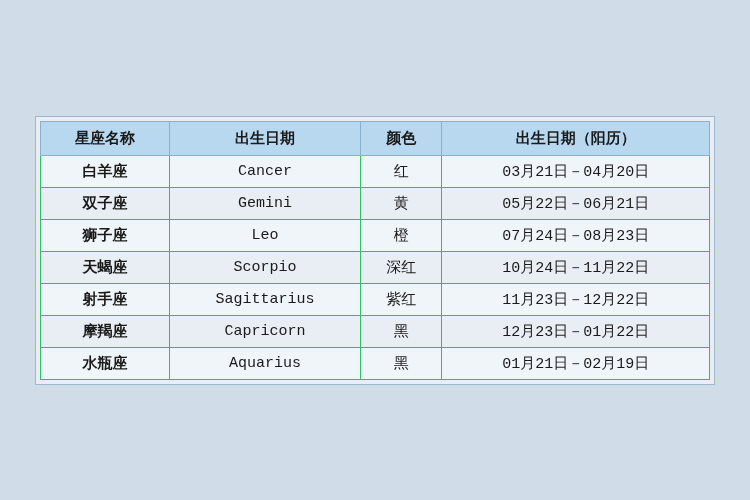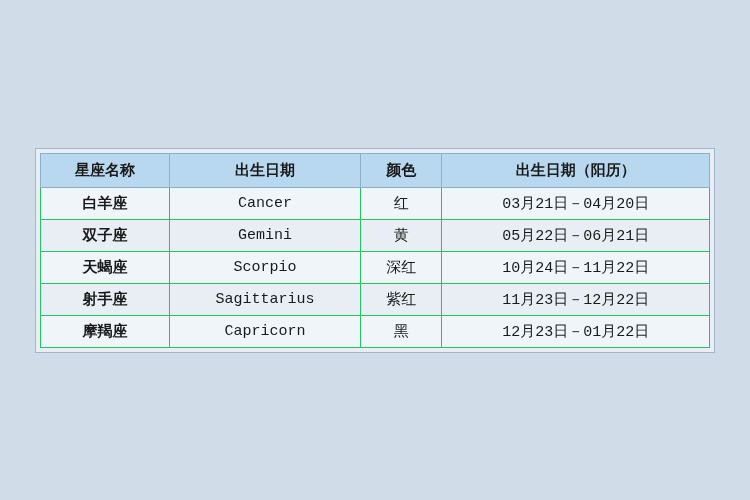--- a/index.html
+++ b/index.html
@@ -77,32 +77,44 @@
           <td>红</td>
           <td>03月21日－04月20日</td>
         </tr>
         <tr>
           <td>双子座</td>
           <td>Gemini</td>
           <td>黄</td>
           <td>05月22日－06月21日</td>
         </tr>
         <tr>
+          <td>狮子座</td>
+          <td>Leo</td>
+          <td>橙</td>
+          <td>07月24日－08月23日</td>
+        </tr>
+        <tr>
           <td>天蝎座</td>
           <td>Scorpio</td>
           <td>深红</td>
           <td>10月24日－11月22日</td>
         </tr>
         <tr>
           <td>射手座</td>
           <td>Sagittarius</td>
           <td>紫红</td>
           <td>11月23日－12月22日</td>
         </tr>
         <tr>
           <td>摩羯座</td>
           <td>Capricorn</td>
           <td>黑</td>
           <td>12月23日－01月22日</td>
         </tr>
+        <tr>
+          <td>水瓶座</td>
+          <td>Aquarius</td>
+          <td>黑</td>
+          <td>01月21日－02月19日</td>
+        </tr>
       </tbody>
   </table>
 </div>
 
 </body></html>

